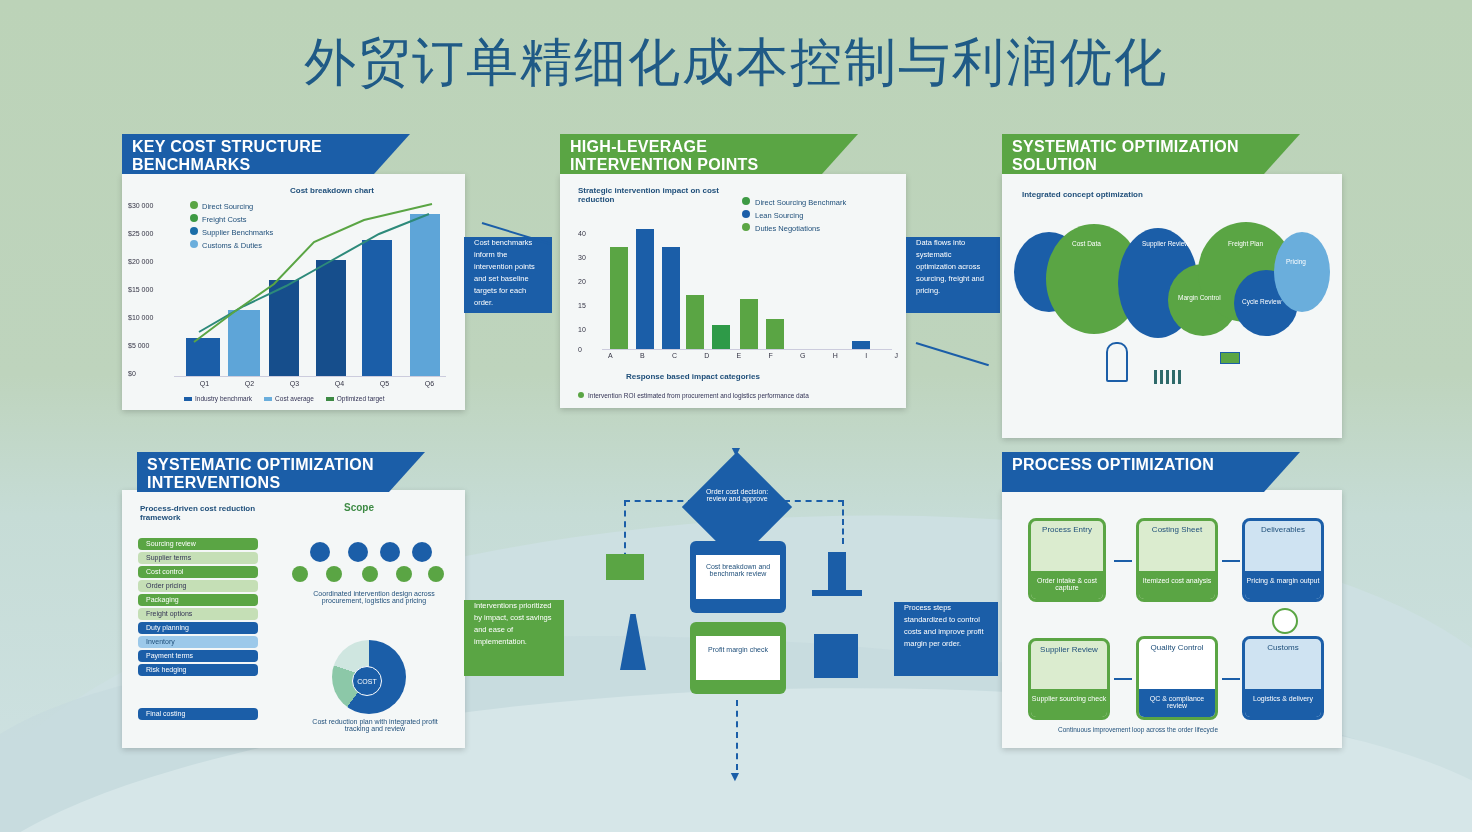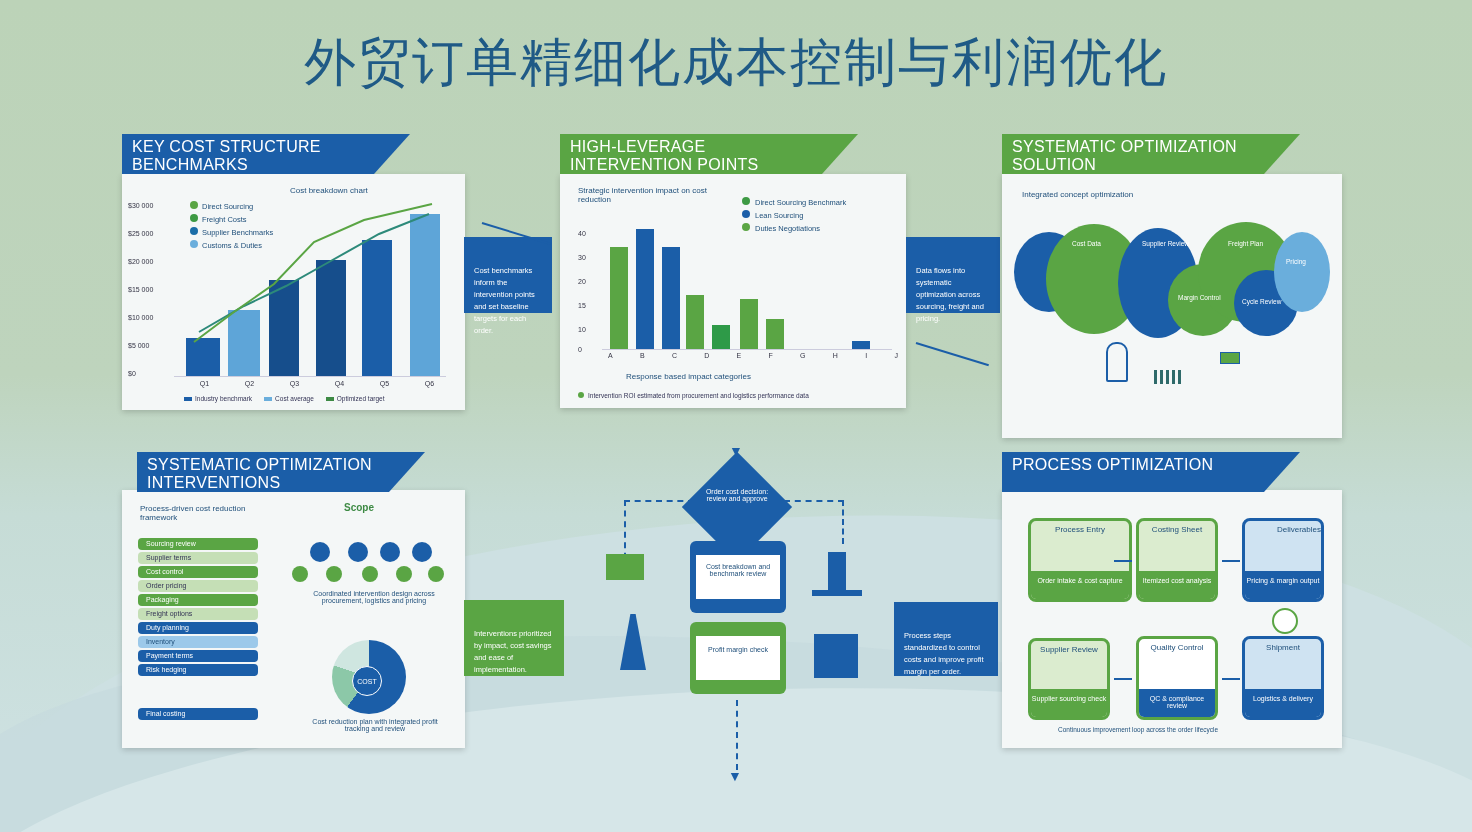--- a/index.html
+++ b/index.html
@@ -4,29 +4,29 @@
 <style>
 *{box-sizing:border-box;margin:0;padding:0}
 body{width:1472px;height:832px;overflow:hidden;position:relative;font-family:"Liberation Sans",sans-serif;
 background:linear-gradient(180deg,#bcd3b8 0%,#bed4bd 45%,#c6dcd6 62%,#cfe2e4 100%);}
 .wave{position:absolute;left:-50px;width:1600px;border-radius:50%;}
 .wave1{top:520px;height:600px;background:#cde0e2;transform:rotate(-4deg);}
 .wave2{top:640px;height:400px;background:#c4d9de;opacity:.6;transform:rotate(3deg);}
 .wave3{top:690px;height:400px;background:#d6e6e8;transform:rotate(-2deg);}
 .title{position:absolute;top:28px;left:0;width:1472px;text-align:center;font-size:52px;color:#1f5a86;letter-spacing:2px;font-family:"DejaVu Sans",sans-serif;}
 .panel{position:absolute;background:#f4f7f7;box-shadow:0 2px 6px rgba(0,0,0,.18);}
-.ptab{position:absolute;color:#fff;font-weight:normal;font-size:16px;line-height:18px;padding:4px 10px;text-transform:uppercase;letter-spacing:.3px}
+.ptab{position:absolute;color:#fff;font-weight:bold;font-size:16px;line-height:18px;padding:4px 10px;text-transform:uppercase;letter-spacing:.3px}
 .ptab.blue{background:#1b5ea8}
 .ptab.green{background:#5aa544}
 .ptab::after{content:"";position:absolute;right:-36px;top:0;border-style:solid;border-width:0 0 40px 36px;border-color:transparent transparent transparent currentColor}
 .ptab.blue::after{color:#1b5ea8}
 .ptab.green::after{color:#5aa544}
 .small{font-size:8px;color:#1f4f7a}
-.sub{font-size:10px;font-weight:normal;color:#1f4f7a}
-.sidebox{position:absolute;color:#fff;font-size:7.5px;line-height:12px;padding:28px 10px}
+.sub{font-size:10px;font-weight:bold;color:#1f4f7a}
+.sidebox{position:absolute;color:#fff;font-size:7.5px;line-height:12px;padding:0 10px}
 .sidebox.blue{background:#1b5ea8}
 .sidebox.green{background:#5aa544}
 .bar{position:absolute;bottom:0}
 .axis-lbl{position:absolute;font-size:7px;color:#334}
 .circle{position:absolute;border-radius:50%}
 .step{position:absolute;border-radius:8px;border:3px solid #5aa544;background:#dbeccf;overflow:hidden}
 .step.blue{border-color:#1b5ea8;background:#cfe3f2}
 .step .cap{position:absolute;bottom:0;left:0;right:0;height:28px;color:#fff;font-size:7px;text-align:center;padding-top:6px}
 .step .cap.g{background:#5aa544}.step .cap.b{background:#1b5ea8}
 .listbar{position:absolute;left:16px;width:120px;height:12px;border-radius:4px;color:#fff;font-size:7px;padding-left:8px;line-height:12px}
@@ -202,42 +202,42 @@
 <div style="position:absolute;left:606px;top:554px;width:38px;height:26px;background:#5aa544"></div>
 <div style="position:absolute;left:620px;top:614px;width:26px;height:56px;background:#1b5ea8;clip-path:polygon(40% 0,60% 0,100% 100%,0 100%)"></div>
 <div style="position:absolute;left:812px;top:552px;width:50px;height:44px">
   <div style="position:absolute;left:16px;top:0;width:18px;height:38px;background:#1b5ea8"></div>
   <div style="position:absolute;left:0;bottom:0;width:50px;height:6px;background:#1b5ea8"></div>
 </div>
 <div style="position:absolute;left:814px;top:634px;width:44px;height:44px;background:#1b5ea8"></div>
 <div class="sidebox blue" style="left:894px;top:602px;width:104px;height:74px">Process steps standardized to control costs and improve profit margin per order.</div>
 
 <div class="panel" style="left:1002px;top:490px;width:340px;height:258px">
-  <div class="step" style="left:26px;top:28px;width:104px;height:84px">
+  <div class="step" style="left:26px;top:28px;width:78px;height:84px">
     <div class="small" style="text-align:center;padding-top:4px">Process Entry</div>
     <div class="cap g">Order intake &amp; cost capture</div>
   </div>
   <div class="step" style="left:134px;top:28px;width:82px;height:84px">
     <div class="small" style="text-align:center;padding-top:4px">Costing Sheet</div>
     <div class="cap g">Itemized cost analysis</div>
   </div>
   <div class="step blue" style="left:240px;top:28px;width:82px;height:84px">
-    <div class="small" style="text-align:right;padding-top:4px">Deliverables</div>
+    <div class="small" style="text-align:center;padding-top:4px">Deliverables</div>
     <div class="cap b">Pricing &amp; margin output</div>
   </div>
   <div class="step" style="left:26px;top:148px;width:82px;height:82px">
     <div class="small" style="text-align:center;padding-top:4px">Supplier Review</div>
     <div class="cap g">Supplier sourcing check</div>
   </div>
   <div class="step" style="left:134px;top:146px;width:82px;height:84px;border-color:#5aa544;background:#fff">
     <div class="small" style="text-align:center;padding-top:4px">Quality Control</div>
     <div class="cap b">QC &amp; compliance review</div>
   </div>
   <div class="step blue" style="left:240px;top:146px;width:82px;height:84px">
-    <div class="small" style="text-align:center;padding-top:4px">Shipment</div>
+    <div class="small" style="text-align:center;padding-top:4px">Customs</div>
     <div class="cap b">Logistics &amp; delivery</div>
   </div>
   <div class="arrow" style="left:112px;top:70px;width:18px"></div>
   <div class="arrow" style="left:220px;top:70px;width:18px"></div>
   <div class="arrow" style="left:112px;top:188px;width:18px"></div>
   <div class="arrow" style="left:220px;top:188px;width:18px"></div>
   <div class="circle" style="left:270px;top:118px;width:26px;height:26px;border:2px solid #5aa544;background:#fff"></div>
   <div class="small" style="position:absolute;left:56px;top:236px;font-size:6.5px">Continuous improvement loop across the order lifecycle</div>
 </div>
 <div class="ptab blue" style="left:1002px;top:452px;width:262px;height:40px">PROCESS OPTIMIZATION</div>

